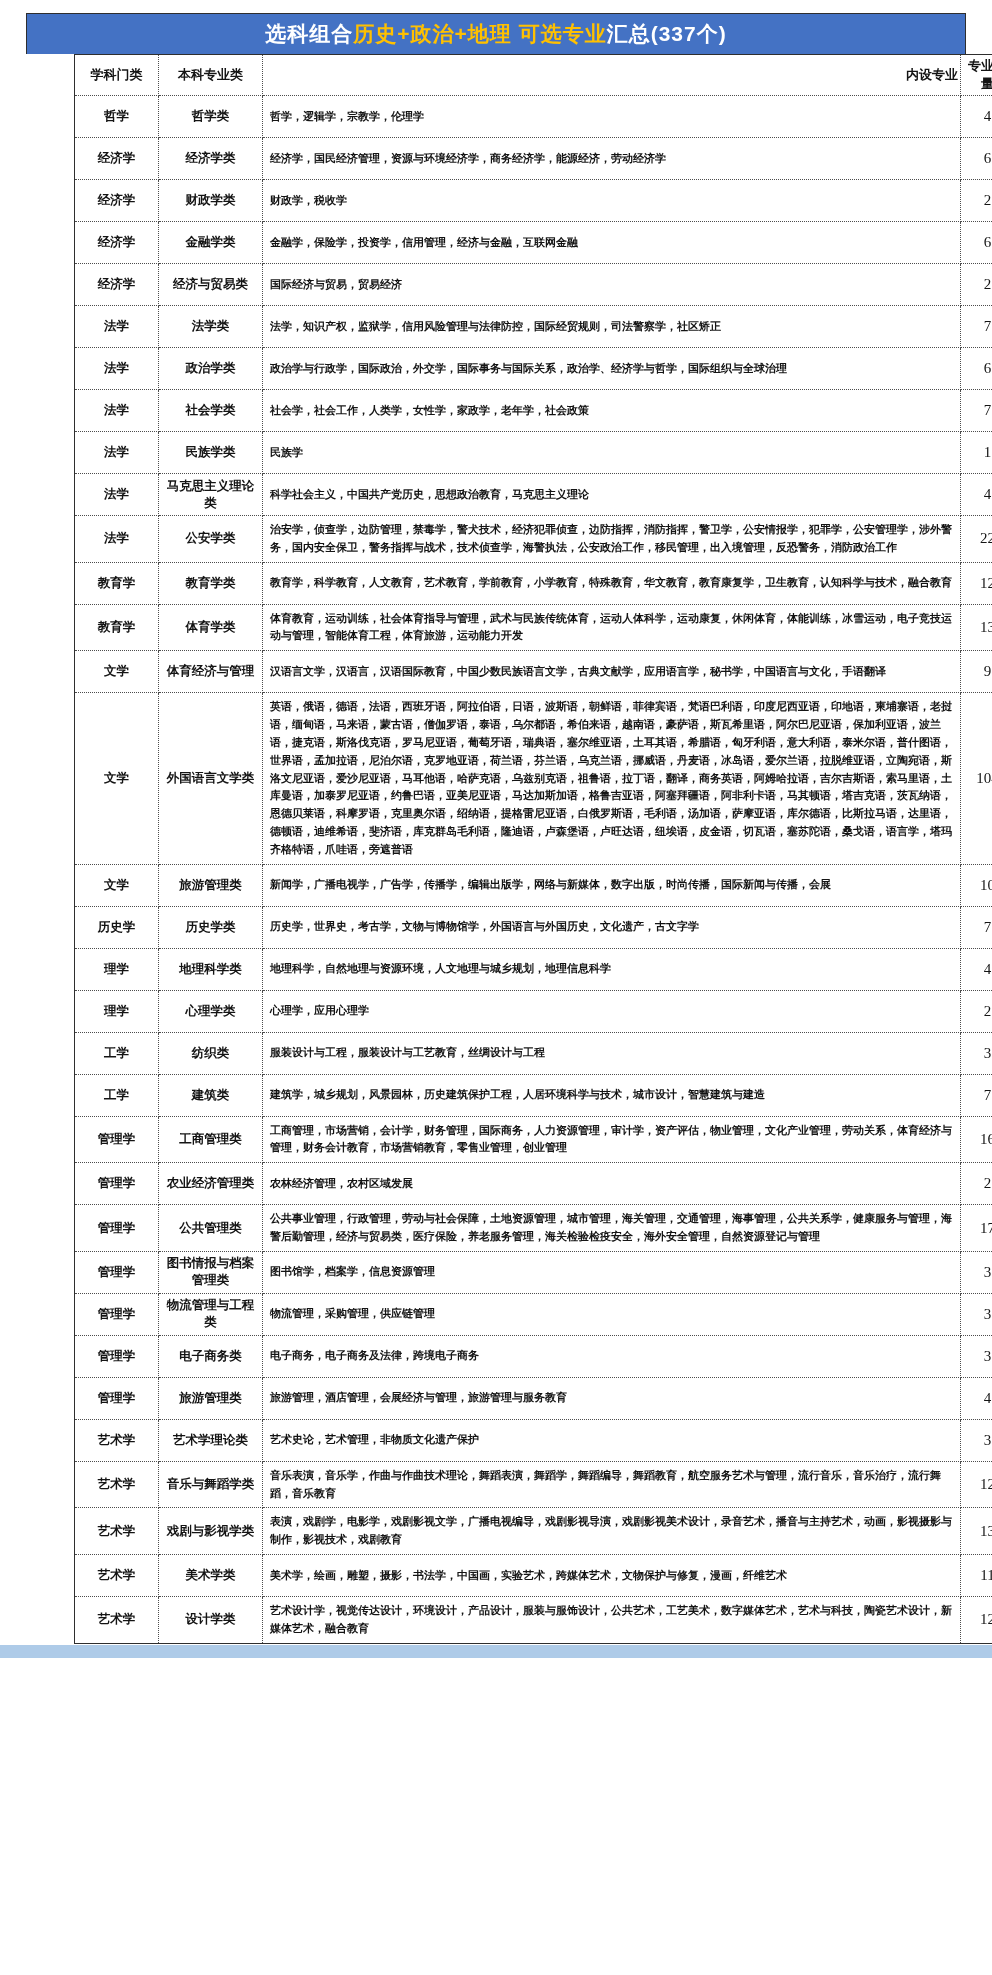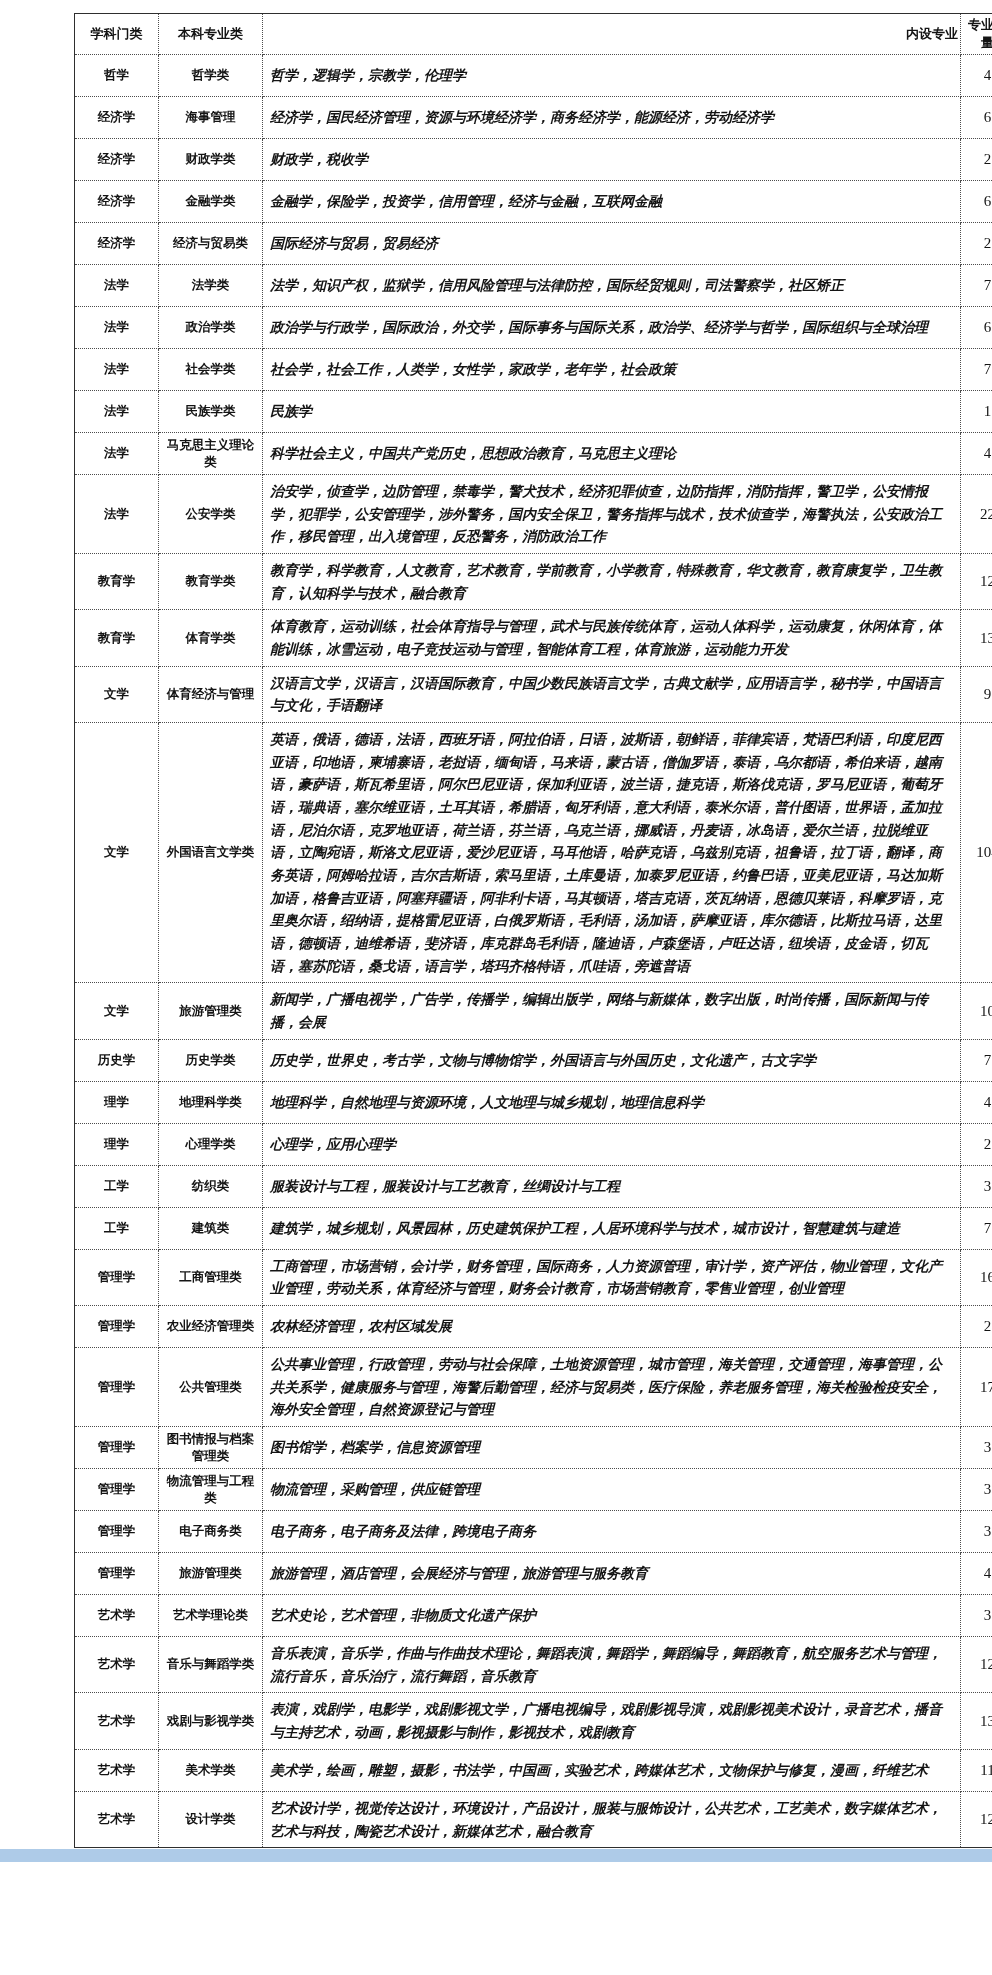--- a/index.html
+++ b/index.html
@@ -12,28 +12,31 @@
     display:flex;align-items:center;justify-content:center;
     font-size:21px;font-weight:700;letter-spacing:1px;
   }
   table{width:100%;border-collapse:collapse;table-layout:fixed;border:1px solid #2e2e2e;margin-left:48px;}
   th,td{border:1px dotted #4c4c4c;vertical-align:middle;box-sizing:border-box;}
   th{font-size:13px;font-weight:700;height:40px;text-align:center;background:#ffffff;padding:2px;}
   th.c3{text-align:right;padding-left:7px;}
   td{font-weight:700;}
   tbody td{height:42px;}
   td.c1,td.c2{text-align:center;font-size:12.5px;padding:2px;}
-  td.c3{font-size:14px;line-height:1.62;padding:5px 7px;text-align:left;word-break:break-all;font-style:italic;}
+  td.c3{font-size:11px;line-height:1.62;padding:5px 7px;text-align:left;word-break:break-all;}
   td.c4{text-align:center;font-family:"Liberation Serif","DejaVu Serif",serif;font-size:15px;font-weight:400;padding:2px;}
   .bottom-strip{height:13px;width:992px;margin-top:1px;}
 </style>
 </head>
 <body>
 
 <div class="container">
+  <div class="title-bar" style="background: rgb(68, 114, 196);">
+    <div><span style="color: rgb(255, 255, 255);">选科组合</span><span style="color: rgb(255, 192, 0);">历史+政治+地理</span><span style="color: rgb(255, 192, 0);"> 可选专业</span><span style="color: rgb(255, 255, 255);">汇总(337个)</span></div>
+  </div>
   <table>
     <colgroup>
       <col style="width:84px">
         <col style="width:104px">
         <col style="width:698px">
         <col style="width:54px">
     </colgroup>
     <thead>
       <tr>
           <th class="c1">学科门类</th>
@@ -44,21 +47,21 @@
     </thead>
     <tbody>
         <tr>
           <td class="c1">哲学</td>
           <td class="c2">哲学类</td>
           <td class="c3">哲学，逻辑学，宗教学，伦理学</td>
           <td class="c4">4</td>
         </tr>
         <tr>
           <td class="c1">经济学</td>
-          <td class="c2">海事管理</td>
+          <td class="c2">经济学类</td>
           <td class="c3">经济学，国民经济管理，资源与环境经济学，商务经济学，能源经济，劳动经济学</td>
           <td class="c4">6</td>
         </tr>
         <tr>
           <td class="c1">经济学</td>
           <td class="c2">财政学类</td>
           <td class="c3">财政学，税收学</td>
           <td class="c4">2</td>
         </tr>
         <tr>

